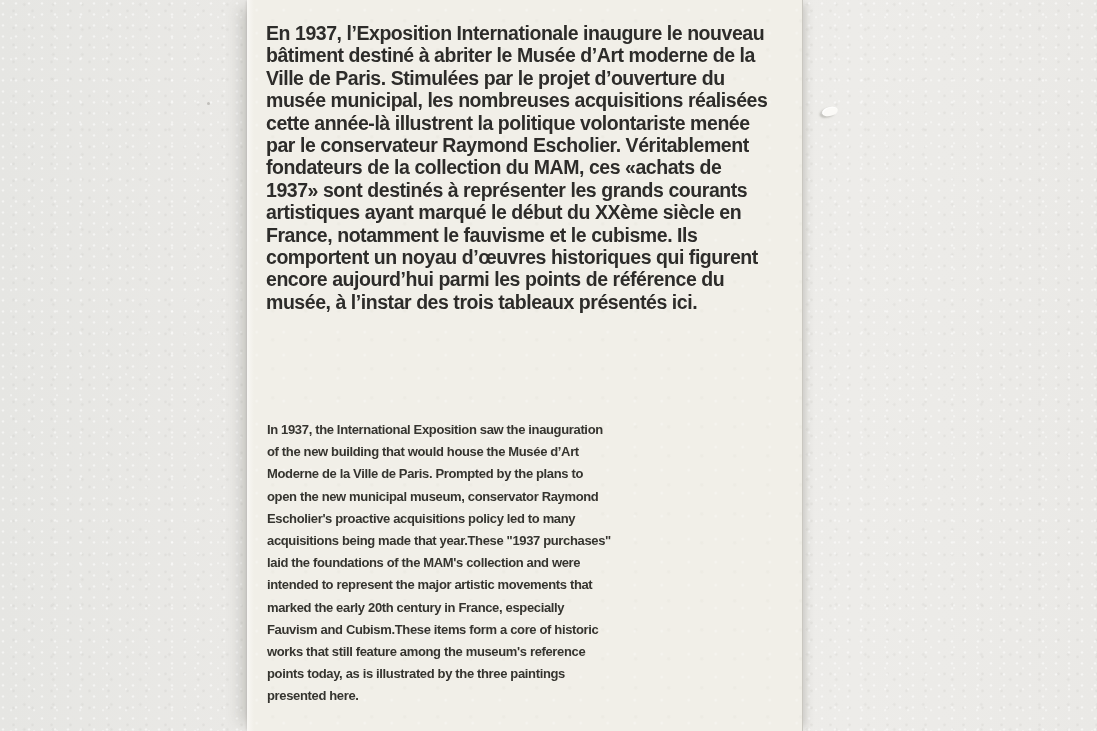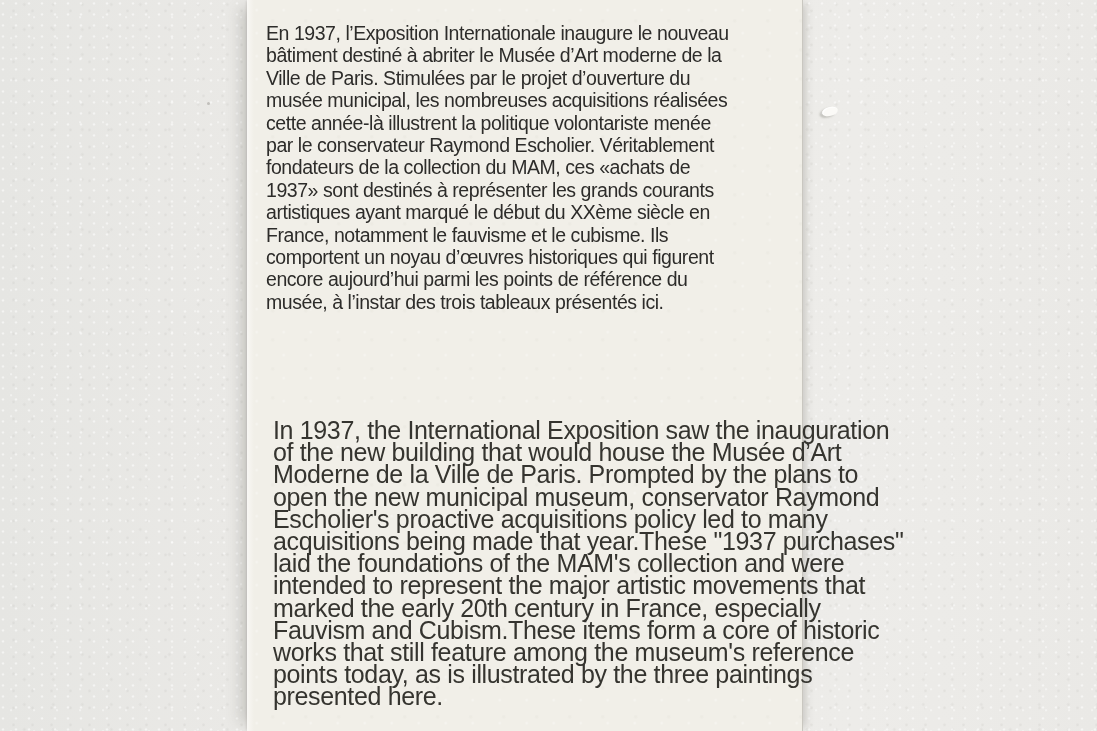--- a/index.html
+++ b/index.html
@@ -49,37 +49,36 @@
     position: absolute;
     left: 0; top: 0;
     width: 7px; height: 100%;
     background: linear-gradient(90deg, rgba(255,255,255,0.55), rgba(255,255,255,0));
   }
 
   .paragraph {
     position: absolute;
     white-space: pre;
     color: var(--text);
-    font-weight: 400;
+    font-weight: 700;
   }
   .paragraph.french {
     left: 19px;
     top: 22px;
     font-size: 19.5px;
     line-height: 22.4px;
     letter-spacing: -0.45px;
   }
   .paragraph.english {
     left: 20px;
     top: 419px;
-    font-size: 25px;
+    font-size: 13px;
     line-height: 22.2px;
     letter-spacing: -0.35px;
     color: #35342f;
-    margin-left: 6px;
   }
 
   
   .wall-bump {
     position: absolute;
     left: 822px;
     top: 107px;
     width: 16px;
     height: 9px;
     border-radius: 50%;

